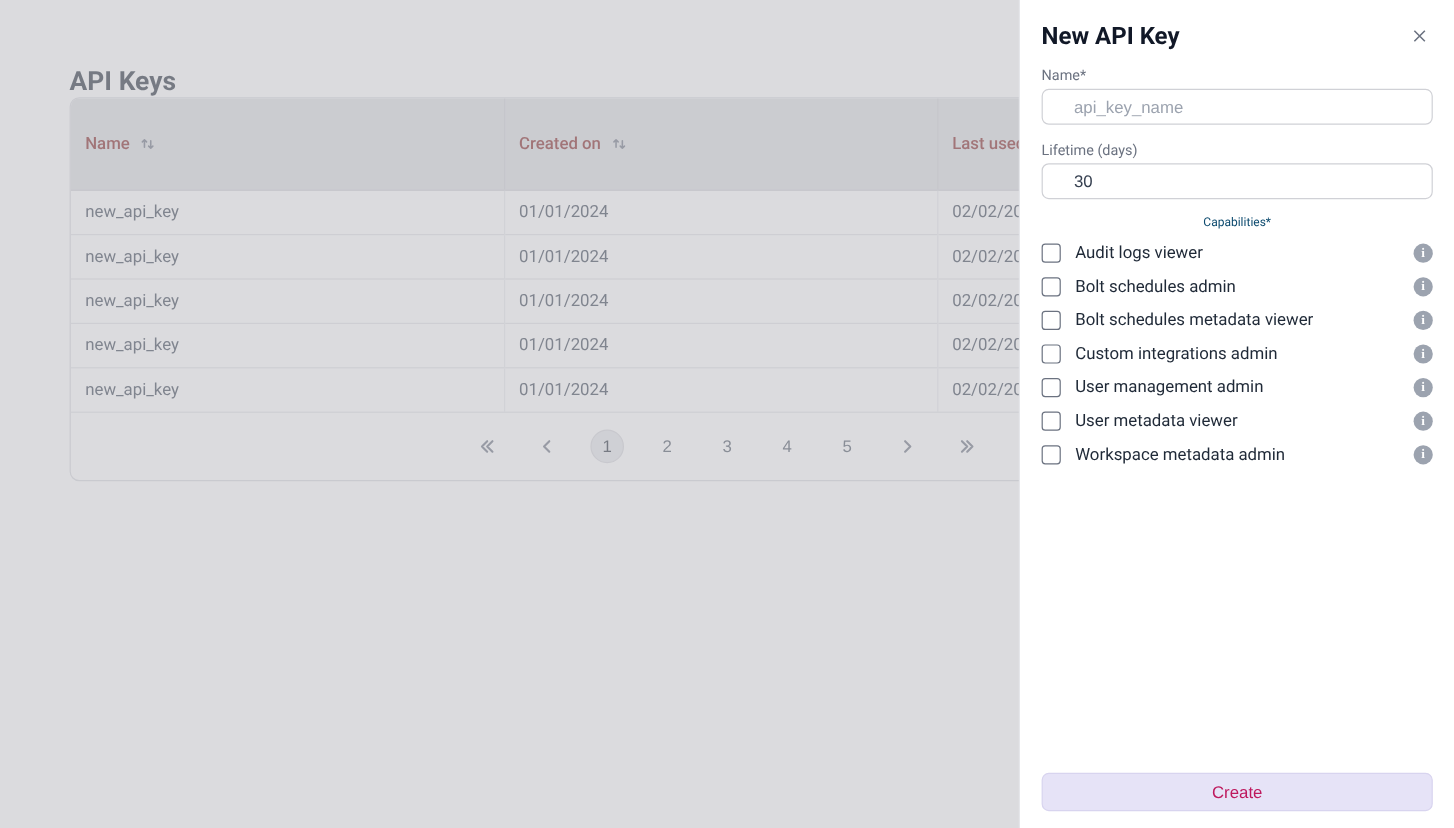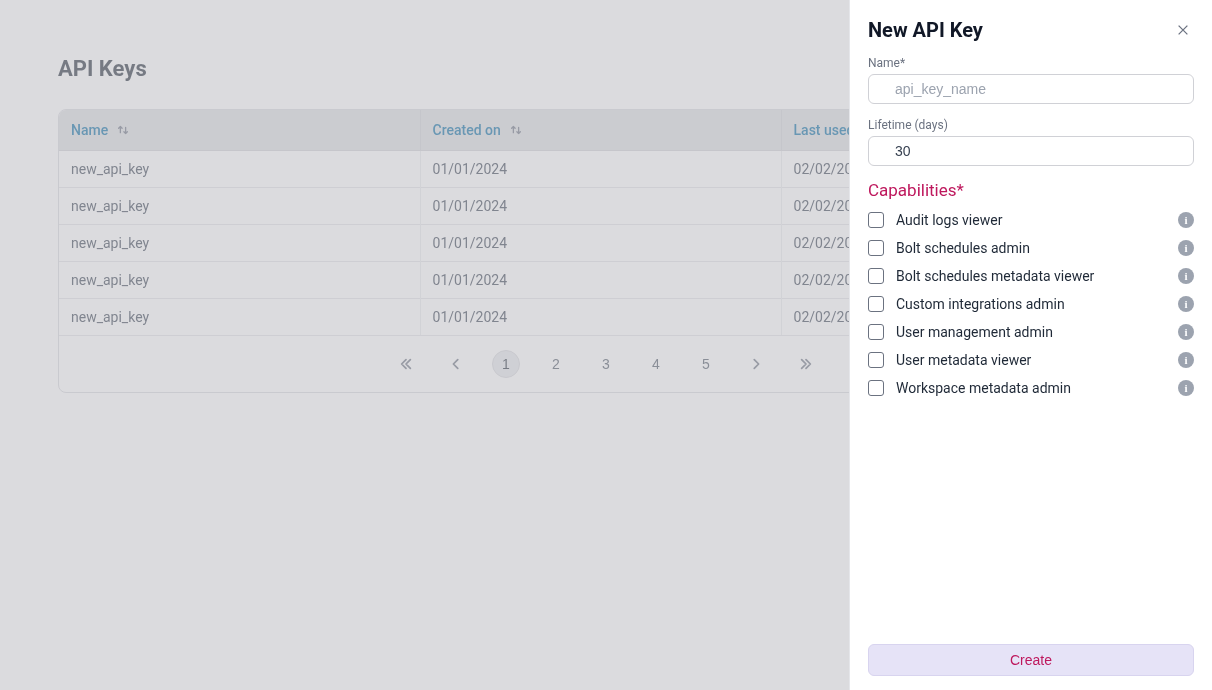--- a/index.html
+++ b/index.html
@@ -9,35 +9,34 @@
   
   .page {
     position:absolute; inset:0;
     background:#ffffff;
     padding: 56px 58px 0 58px;
   }
   .page-title {
     font-size: 22px;
     font-weight: 700;
     color:#1f2937;
-    margin-bottom: 28px;
   }
   .card {
     border:1px solid #d8d9de;
     border-radius:8px;
     overflow:hidden;
     background:#fff;
   }
   table { width:100%; border-collapse: collapse; font-size:14px; }
   thead th {
     text-align:left;
     background:#dcdde1;
-    color:#0369a1;
+    color:#7f1d1d;
     font-weight:500;
-    padding: 12px 12px;
+    padding: 30px 12px;
     border-bottom:1px solid #d0d1d6;
   }
   thead th + th { border-left:1px solid #cfd0d5; }
   thead th .th-inner { display:inline-flex; align-items:center; gap:8px; }
   tbody td {
     padding: 10px 12px;
     border-top:1px solid #e2e3e7;
     color:#374151;
   }
   tbody td + td { border-left:1px solid #e9eaee; }
@@ -109,21 +108,21 @@
   .text-input {
     width:100%;
     border:1px solid #d0d1d6;
     border-radius:6px;
     padding:6px 26px;
     font-size:14px;
     color:#374151;
   }
   .text-input::placeholder { color:#9ca3af; }
 
-  .caps-label { font-size:17px; color:#be185d; margin-bottom:6px; }
+  .caps-label { font-size:10px; color:#0c4a6e; margin-bottom:6px;text-align:center; }
   .cap-row {
     display:flex; align-items:center; gap:12px;
     padding:6px 0;
   }
   .cap-row .chk {
     width:16px; height:16px; border:1.5px solid #6b7280; border-radius:3px; background:#fff;
     flex:0 0 auto;
   }
   .cap-row .cap-label { flex:1; font-size:14px; color:#1f2937; }
   .info-icon {

